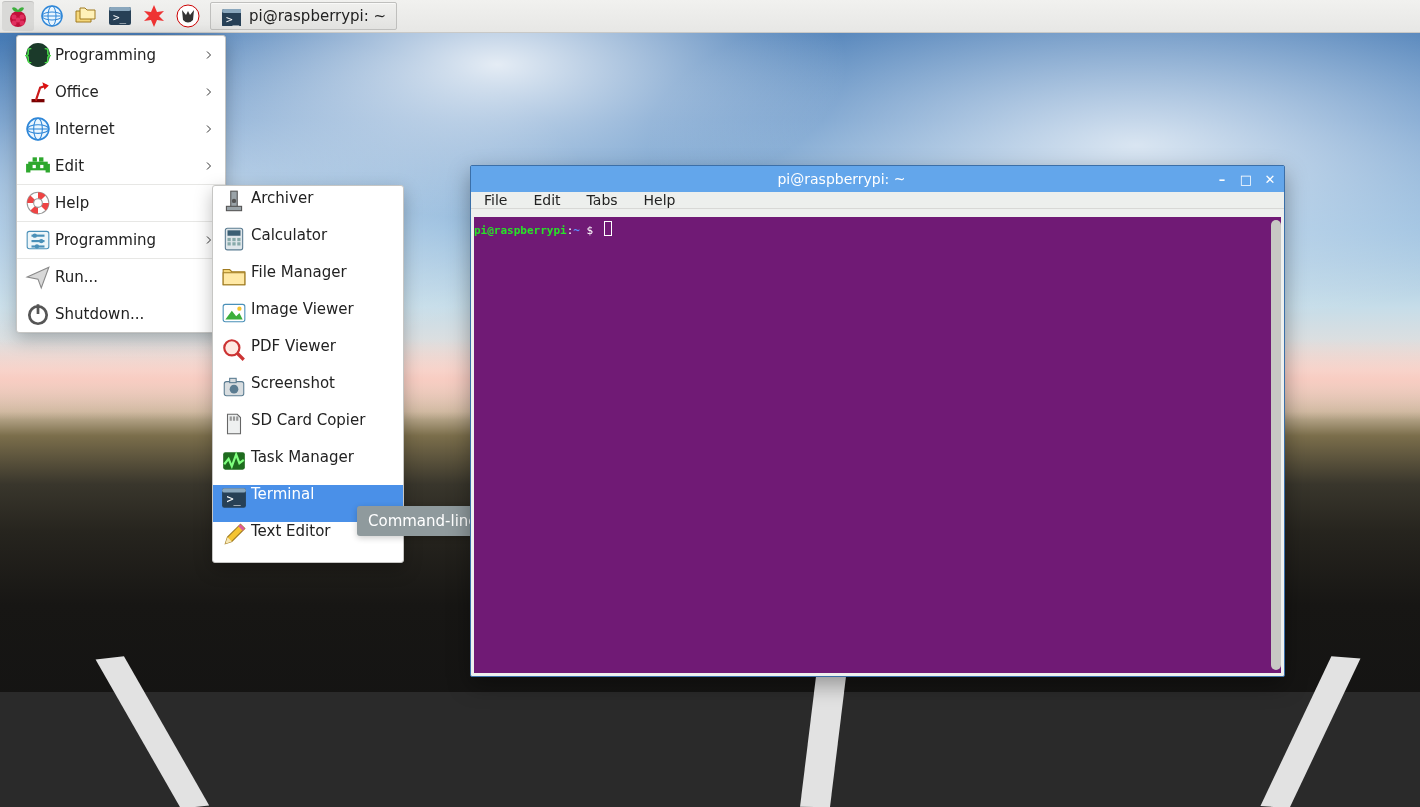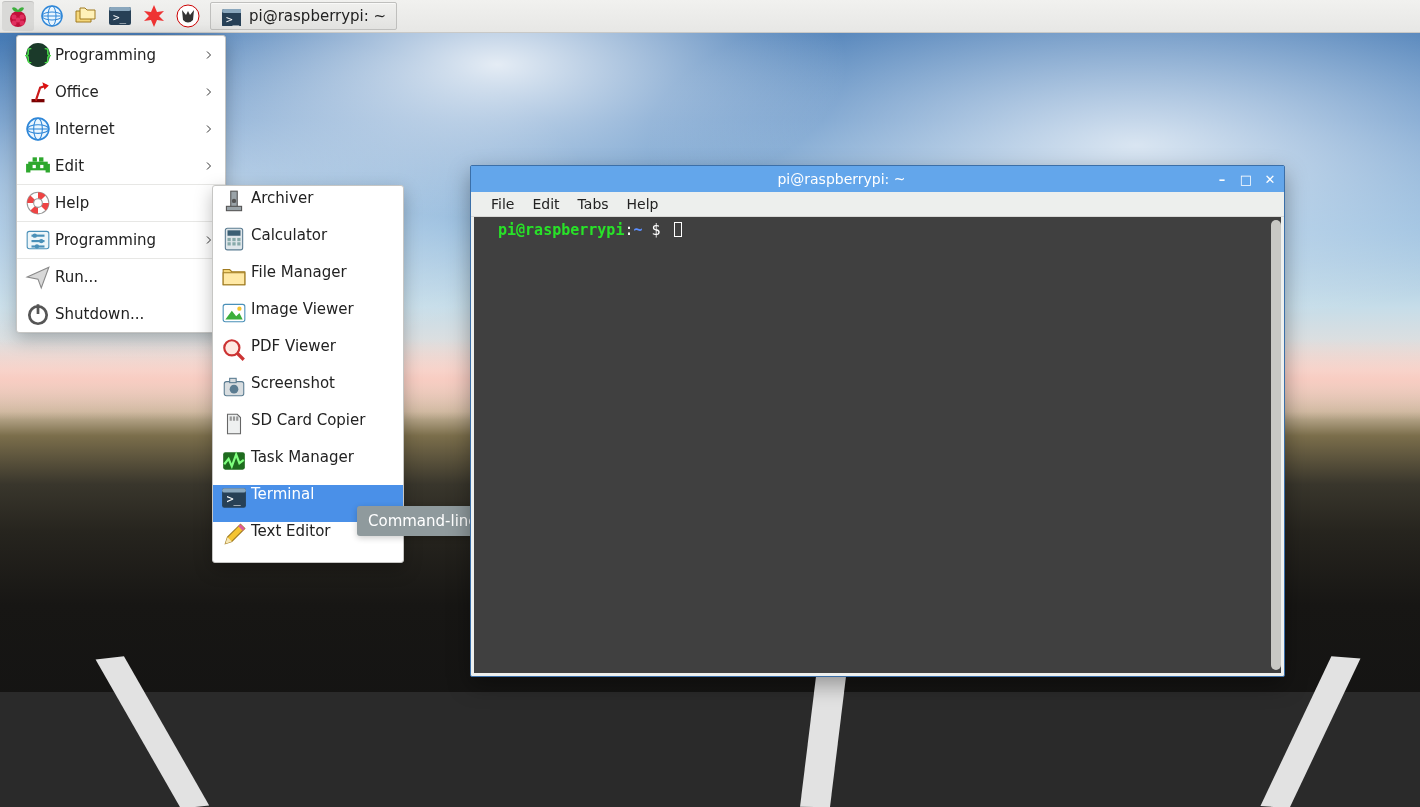--- a/index.html
+++ b/index.html
@@ -50,24 +50,24 @@
   
   .tooltip{position:absolute;left:357px;top:506px;padding:6px 11px;background:#8f9a9d;color:#fff;border-radius:3px;
            box-shadow:0 2px 6px rgba(0,0,0,.2)}
 
   
   .termwin{position:absolute;left:470px;top:165px;width:815px;height:512px;
            border:1px solid #3b6fa8;border-radius:2px;background:#eef0ee;box-shadow:0 8px 22px rgba(0,0,0,.35)}
   .titlebar{height:26px;background:#63a6eb;display:flex;align-items:center;color:#fff;font-size:14px;padding:0 6px}
   .titlebar .ttitle{flex:1;text-align:center}
   .titlebar .winbtn{width:16px;height:16px;margin-left:8px;display:flex;align-items:center;justify-content:center;font-size:13px;font-weight:bold}
-  .menubar{height:25px;display:flex;align-items:center;gap:0;background:#edefed;border-bottom:1px solid #d8d8d6;padding-left:11px}
+  .menubar{height:17px;display:flex;align-items:center;gap:8px;background:#edefed;border-bottom:1px solid #d8d8d6;padding-left:4px}
   .menubar .mitem{padding:3px 9px;border-radius:3px;font-size:14px}
-  .termbody{position:absolute;top:51px;left:3px;right:3px;bottom:3px;background:#404040;color:#fff;
-            font-family:"DejaVu Sans Mono","Liberation Mono",monospace;font-size:15px;padding:4px 24px;overflow:hidden}
+  .termbody{position:absolute;top:51px;left:3px;right:3px;bottom:3px;background:#701a75;color:#fff;
+            font-family:"DejaVu Sans Mono","Liberation Mono",monospace;font-size:11px;padding:4px 0;overflow:hidden}
   .termbody .scrollbar{position:absolute;top:3px;right:0;bottom:3px;width:10px;background:#c8c8c4;border-radius:5px}
   .prompthost{color:#28e228;font-weight:bold}
   .promptpath{color:#5c8fff;font-weight:bold}
   .promptend{color:#fff}
   .cursor{display:inline-block;width:8px;height:15px;border:1px solid #fff;margin-left:4px;vertical-align:-2px}
 
   svg{display:block}
 </style>
 </head>
 <body>

